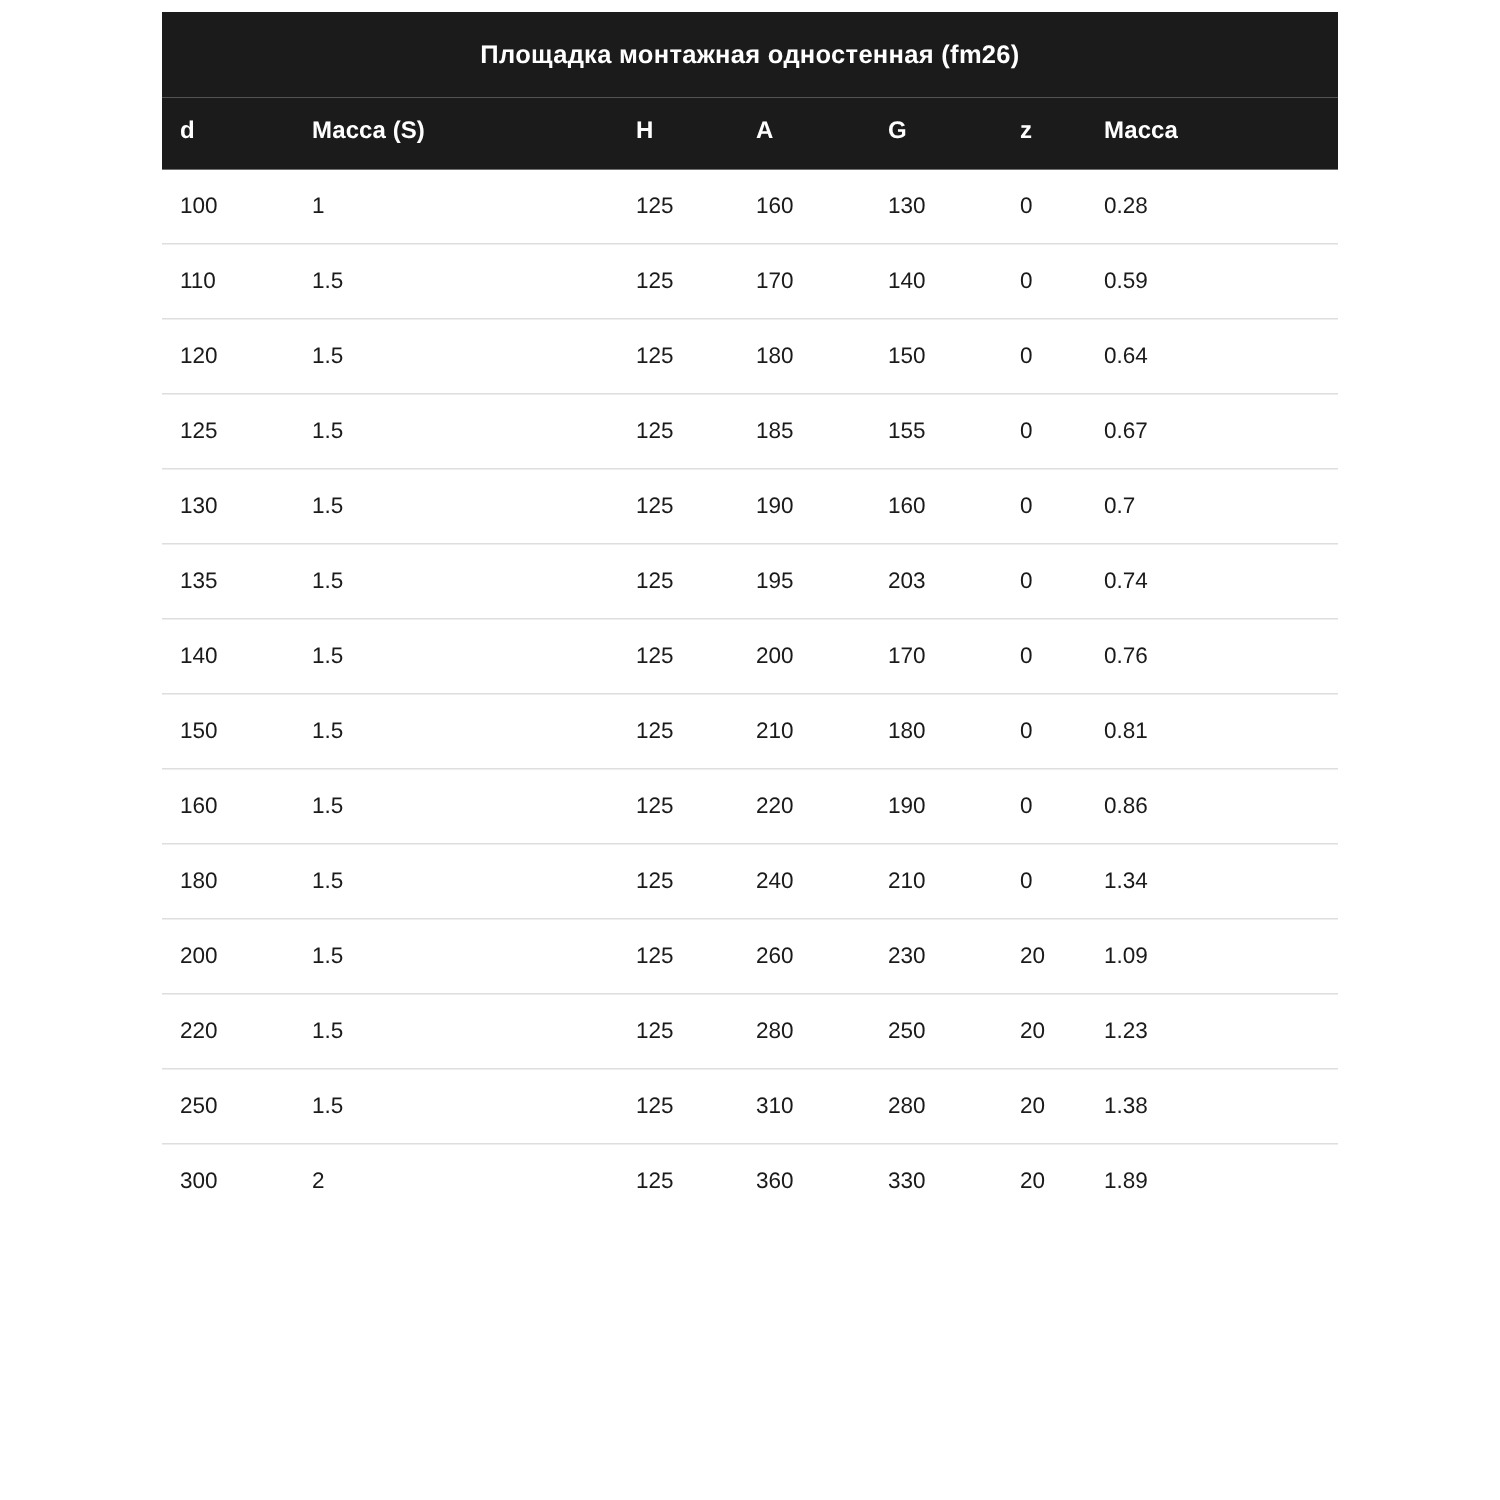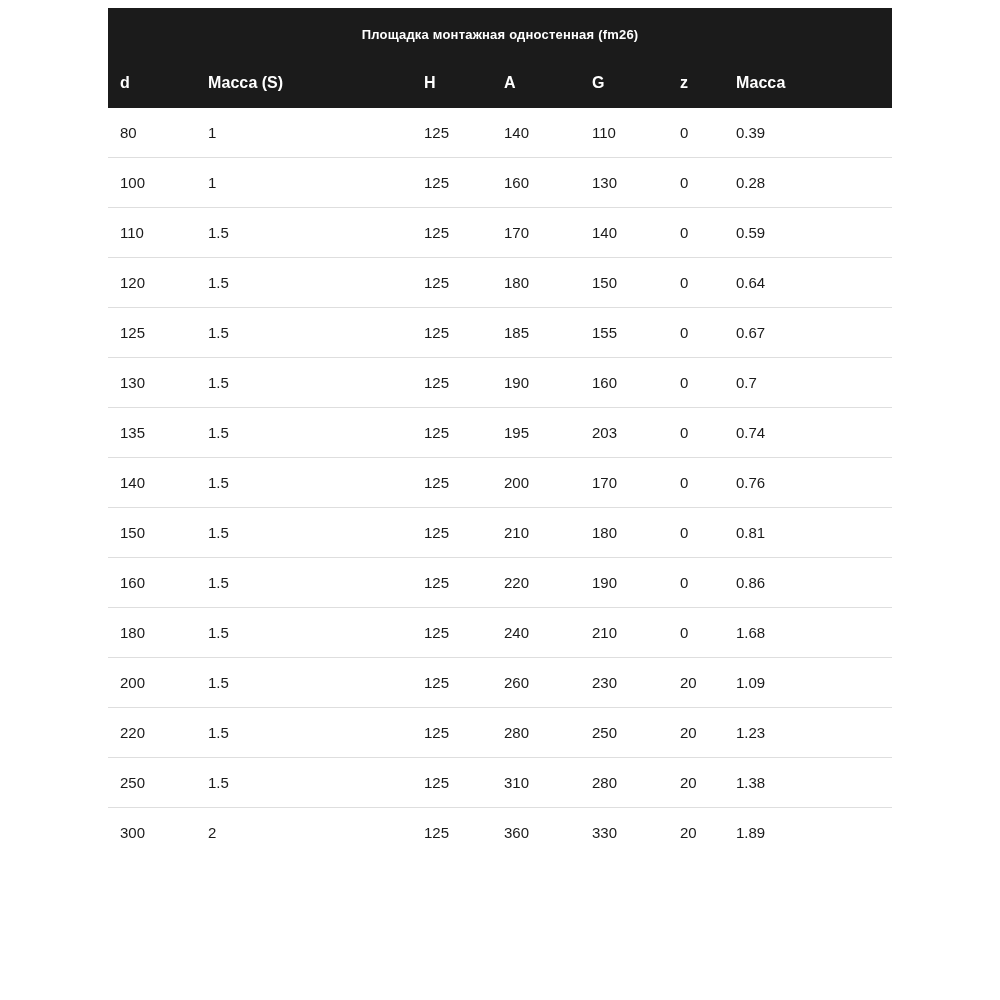--- a/index.html
+++ b/index.html
@@ -30,21 +30,21 @@
   table.spec {
     border-collapse: collapse;
     width: 784px;
     table-layout: fixed;
   }
 
   
   .title-row th {
     background: #1b1b1b;
     color: #ffffff;
-    font-size: 13px;
+    font-size: 17px;
     font-weight: bold;
     text-align: center;
     padding: 19px 10px 18px 10px;
     letter-spacing: 0.2px;
   }
 
   
   .head-row th {
     background: #1b1b1b;
     color: #ffffff;
@@ -101,29 +101,20 @@
           <th>Масса (S)</th>
           <th>H</th>
           <th>A</th>
           <th>G</th>
           <th>z</th>
           <th>Масса</th>
         </tr>
       </thead>
       <tbody>
         <tr>
-          <td>80</td>
-          <td>1</td>
-          <td>125</td>
-          <td>140</td>
-          <td>110</td>
-          <td>0</td>
-          <td>0.39</td>
-        </tr>
-        <tr>
           <td>100</td>
           <td>1</td>
           <td>125</td>
           <td>160</td>
           <td>130</td>
           <td>0</td>
           <td>0.28</td>
         </tr>
         <tr>
           <td>110</td>
@@ -197,21 +188,21 @@
           <td>0</td>
           <td>0.86</td>
         </tr>
         <tr>
           <td>180</td>
           <td>1.5</td>
           <td>125</td>
           <td>240</td>
           <td>210</td>
           <td>0</td>
-          <td>1.68</td>
+          <td>1.34</td>
         </tr>
         <tr>
           <td>200</td>
           <td>1.5</td>
           <td>125</td>
           <td>260</td>
           <td>230</td>
           <td>20</td>
           <td>1.09</td>
         </tr>

